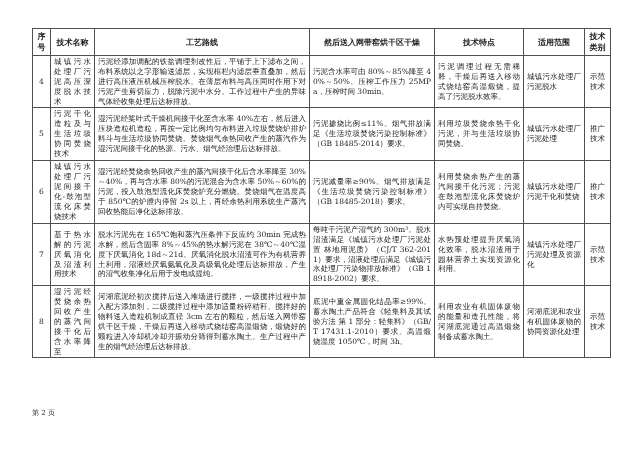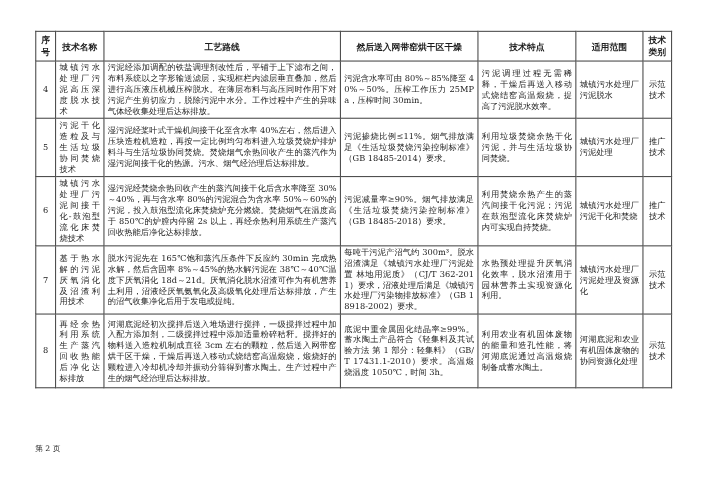--- a/index.html
+++ b/index.html
@@ -98,21 +98,21 @@
         <td class="c-no">7</td>
         <td class="c-name">基于热水解的污泥厌氧消化及沼渣利用技术</td>
         <td class="c-process">脱水污泥先在 165℃饱和蒸汽压条件下反应约 30min 完成热水解，然后含固率 8%～45%的热水解污泥在 38℃～40℃温度下厌氧消化 18d～21d。厌氧消化脱水沼渣可作为有机营养土利用，沼液经厌氧氨氧化及高级氧化处理后达标排放，产生的沼气收集净化后用于发电或提纯。</td>
         <td class="c-ind">每吨干污泥产沼气约 300m³。脱水沼渣满足《城镇污水处理厂污泥处置 林地用泥质》（CJ/T 362-2011）要求，沼液处理后满足《城镇污水处理厂污染物排放标准》（GB 18918-2002）要求。</td>
         <td class="c-feat">水热预处理提升厌氧消化效率，脱水沼渣用于园林营养土实现资源化利用。</td>
         <td class="c-scope">城镇污水处理厂污泥处理及资源化</td>
         <td class="c-cat">示范技术</td>
       </tr>
       <tr>
         <td class="c-no">8</td>
-        <td class="c-name">再经余热利用系统生产蒸汽回收热能后净化达标排放</td>
+        <td class="c-name">湿污泥经焚烧余热回收产生的蒸汽间接干化后含水率降至</td>
         <td class="c-process">河湖底泥经初次搅拌后送入堆场进行搅拌，一级搅拌过程中加入配方添加剂，二级搅拌过程中添加适量粉碎秸秆。搅拌好的物料送入造粒机制成直径 3cm 左右的颗粒，然后送入网带窑烘干区干燥，干燥后再送入移动式烧结窑高温煅烧，煅烧好的颗粒进入冷却机冷却并振动分筛得到蓄水陶土。生产过程中产生的烟气经治理后达标排放。</td>
         <td class="c-ind">底泥中重金属固化结晶率≥99%。蓄水陶土产品符合《轻集料及其试验方法 第 1 部分：轻集料》（GB/T 17431.1-2010）要求。高温煅烧温度 1050℃，时间 3h。</td>
         <td class="c-feat">利用农业有机固体废物的能量和造孔性能，将河湖底泥通过高温煅烧制备成蓄水陶土。</td>
         <td class="c-scope">河湖底泥和农业有机固体废物的协同资源化处理</td>
         <td class="c-cat">示范技术</td>
       </tr>
     </tbody>
   </table>
 
   <div class="footer">第 2 页</div>

